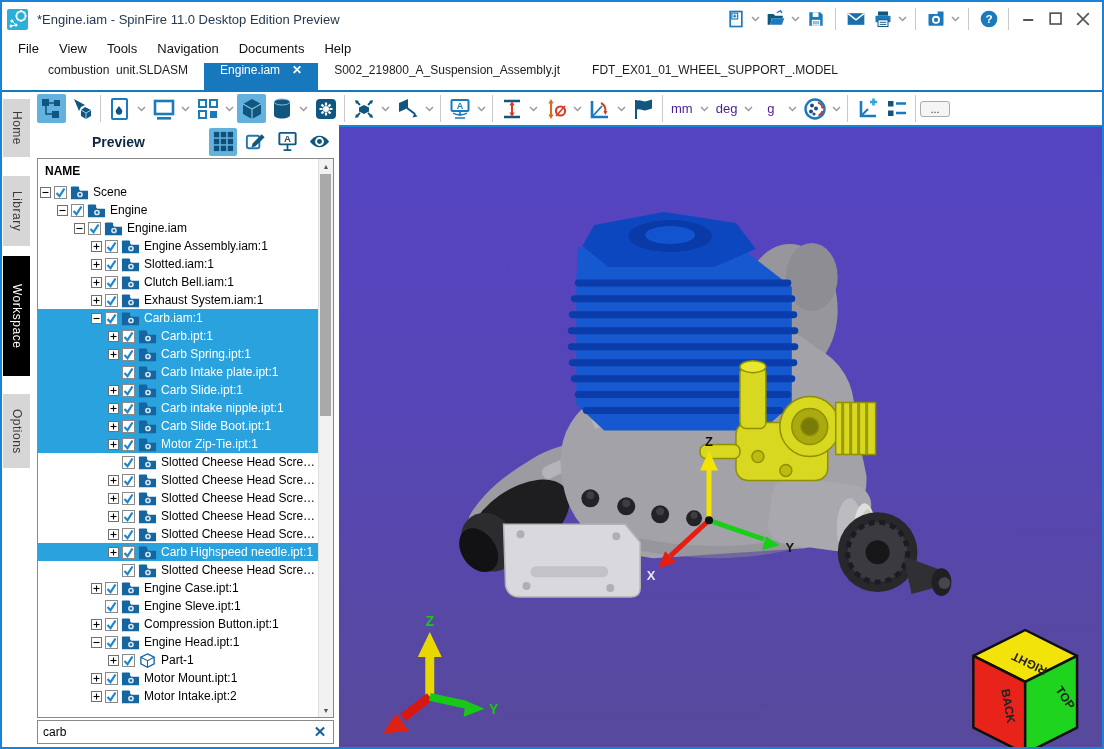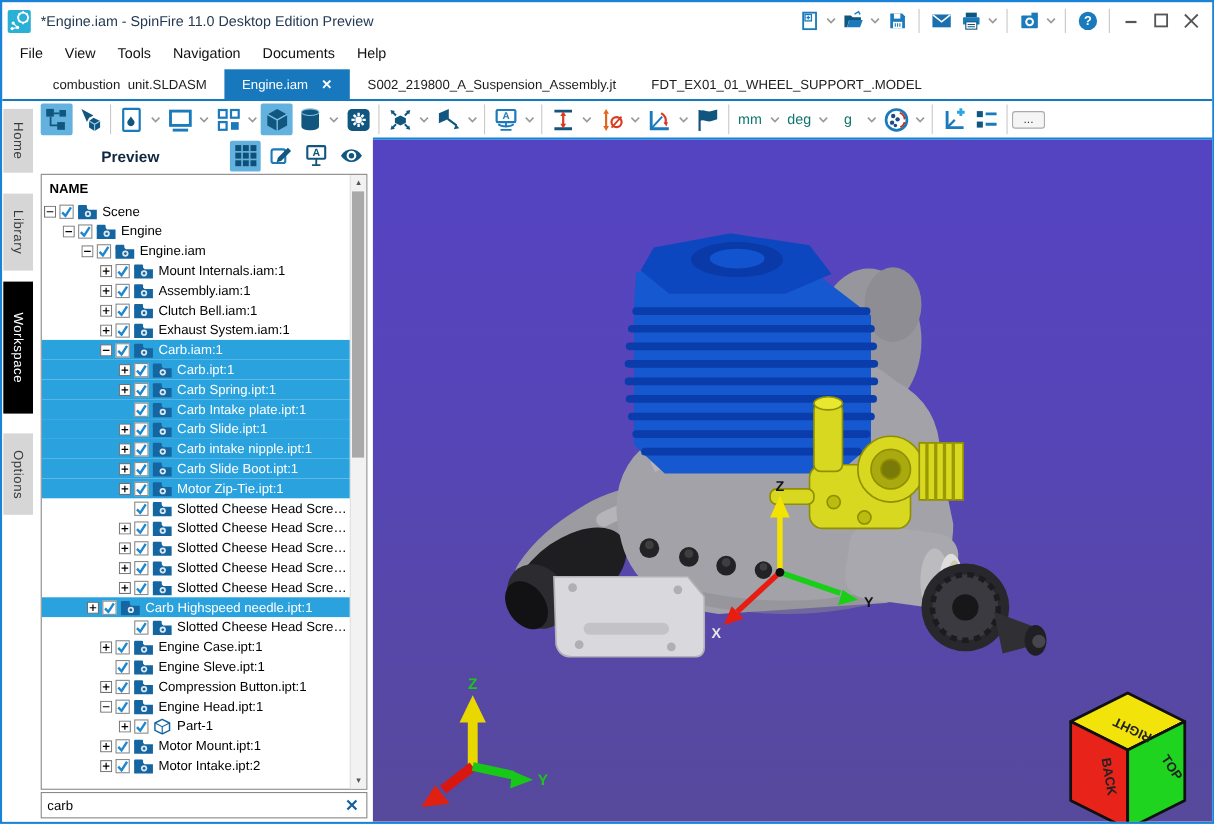--- a/index.html
+++ b/index.html
@@ -13,36 +13,36 @@
   .tb-btn{width:27px;height:24px;display:flex;align-items:center;justify-content:center;flex:none;cursor:default;}
   .tb-btn svg{width:20px;height:20px;}
   .caret-btn{width:13px;height:24px;display:flex;align-items:center;justify-content:center;flex:none;}
   .caret-btn svg{width:9px;height:6px;}
   .tb-sep{width:1px;height:22px;background:#c8c8c8;margin:0 6px;flex:none;}
   
   .menubar{height:29px;display:flex;align-items:center;padding-left:6px;flex:none;}
   .menu-item{padding:5px 10px;font-size:13px;color:#101010;cursor:default;}
   
   .tabrow{height:27px;display:flex;align-items:stretch;border-bottom:2px solid #1878be;padding-left:30px;flex:none;}
-  .doc-tab{display:flex;align-items:center;padding:0 16px;font-size:12px;color:#1c1c1c;white-space:pre;cursor:default;}
+  .doc-tab{display:flex;align-items:flex-start;padding:0 16px;font-size:12px;color:#1c1c1c;white-space:pre;cursor:default;}
   .doc-tab.active{background:#1878be;color:#fff;}
   .tab-close{margin-left:12px;font-size:12px;font-weight:bold;color:#fff;}
   
   .belowtabs{flex:1;display:flex;min-height:0;}
   .side-strip{width:30px;flex:none;position:relative;background:#fff;}
   .side-tab{position:absolute;left:1px;width:27px;display:flex;align-items:center;justify-content:center;background:#d6d6d6;color:#3a3a3a;font-size:12px;writing-mode:vertical-rl;cursor:default;letter-spacing:.5px;}
   .side-tab.active{background:#000;color:#fff;}
   .right-col{flex:1;display:flex;flex-direction:column;min-width:0;}
   .toolbar{height:33px;display:flex;align-items:center;gap:1px;padding-left:5px;flex:none;background:#fff;}
   .tool-group{display:flex;align-items:center;gap:1px;}
   .tool-sep{width:1px;height:27px;background:#c9c9c9;margin:0 4px;flex:none;}
   .tool-btn{height:29px;min-width:29px;display:flex;align-items:center;justify-content:center;border-radius:2px;flex:none;cursor:default;}
   .tool-btn svg{width:24px;height:24px;}
   .tool-btn.active{background:#63b1de;}
-  .unit-label{font-size:13px;color:#0f766e;padding:0 4px;}
+  .unit-label{font-size:13px;color:#4c1d95;padding:0 4px;}
   .more-btn{border:1px solid #ababab;border-radius:3px;background:#f5f5f5;padding:3px 9px;font-size:11px;color:#333;line-height:8px;}
   
   .content{flex:1;display:flex;min-height:0;}
   .panel{width:307px;flex:none;display:flex;flex-direction:column;background:#fff;min-height:0;}
   .panel-header{height:33px;display:flex;align-items:center;padding:0 6px 0 0;flex:none;}
   .panel-title{font-weight:bold;font-size:14px;color:#0f2740;margin-left:60px;}
   .panel-tools{margin-left:auto;display:flex;align-items:center;gap:4px;}
   .hdr-btn{width:28px;height:28px;display:flex;align-items:center;justify-content:center;border-radius:2px;cursor:default;}
   .hdr-btn svg{width:23px;height:23px;}
   .hdr-btn.active{background:#63b1de;}
@@ -581,40 +581,40 @@
                     <svg viewBox="0 0 11 11">
                       <path d="M1.5 6l3 3.2L9.5 1.5" stroke="#1d87cf" stroke-width="2.2" fill="none"></path>
                     </svg>
                   </span>
                   <span class="tree-icon"><svg viewBox="0 0 20 16">
                       <path d="M1 4h8l2 2h8v9H1z" fill="#1565a0"></path>
                       <rect x="1" y="1.5" width="8.5" height="4.5" rx="1" fill="#1565a0"></rect>
                       <circle cx="10.5" cy="10" r="3" fill="#fff" opacity=".85"></circle>
                       <circle cx="10.5" cy="10" r="1.3" fill="#1565a0"></circle>
                     </svg></span>
-                  <span class="tree-label">Mount Internals.iam:1</span>
+                  <span class="tree-label">Engine Assembly.iam:1</span>
                 </div>
                 <div class="tree-row" style="padding-left: 53px;">
                   <span class="expand-box"><svg viewBox="0 0 11 11">
                       <rect x="0.5" y="0.5" width="10" height="10" fill="#fff" stroke="#707070"></rect>
                       <path d="M2.5 5.5h6" stroke="#000" stroke-width="1.1"></path>
                       <path d="M5.5 2.5v6" stroke="#000" stroke-width="1.1"></path>
                     </svg></span>
                   <span class="checkbox">
                     <svg viewBox="0 0 11 11">
                       <path d="M1.5 6l3 3.2L9.5 1.5" stroke="#1d87cf" stroke-width="2.2" fill="none"></path>
                     </svg>
                   </span>
                   <span class="tree-icon"><svg viewBox="0 0 20 16">
                       <path d="M1 4h8l2 2h8v9H1z" fill="#1565a0"></path>
                       <rect x="1" y="1.5" width="8.5" height="4.5" rx="1" fill="#1565a0"></rect>
                       <circle cx="10.5" cy="10" r="3" fill="#fff" opacity=".85"></circle>
                       <circle cx="10.5" cy="10" r="1.3" fill="#1565a0"></circle>
                     </svg></span>
-                  <span class="tree-label">Assembly.iam:1</span>
+                  <span class="tree-label">Slotted.iam:1</span>
                 </div>
                 <div class="tree-row" style="padding-left: 53px;">
                   <span class="expand-box"><svg viewBox="0 0 11 11">
                       <rect x="0.5" y="0.5" width="10" height="10" fill="#fff" stroke="#707070"></rect>
                       <path d="M2.5 5.5h6" stroke="#000" stroke-width="1.1"></path>
                       <path d="M5.5 2.5v6" stroke="#000" stroke-width="1.1"></path>
                     </svg></span>
                   <span class="checkbox">
                     <svg viewBox="0 0 11 11">
                       <path d="M1.5 6l3 3.2L9.5 1.5" stroke="#1d87cf" stroke-width="2.2" fill="none"></path>
@@ -878,21 +878,21 @@
                     </svg>
                   </span>
                   <span class="tree-icon"><svg viewBox="0 0 20 16">
                       <path d="M1 4h8l2 2h8v9H1z" fill="#1565a0"></path>
                       <rect x="1" y="1.5" width="8.5" height="4.5" rx="1" fill="#1565a0"></rect>
                       <circle cx="10.5" cy="10" r="3" fill="#fff" opacity=".85"></circle>
                       <circle cx="10.5" cy="10" r="1.3" fill="#1565a0"></circle>
                     </svg></span>
                   <span class="tree-label">Slotted Cheese Head Screw -...</span>
                 </div>
-                <div class="tree-row selected" style="padding-left: 41px;">
+                <div class="tree-row selected" style="padding-left: 70px;">
                   <span class="expand-box"><svg viewBox="0 0 11 11">
                       <rect x="0.5" y="0.5" width="10" height="10" fill="#fff" stroke="#707070"></rect>
                       <path d="M2.5 5.5h6" stroke="#000" stroke-width="1.1"></path>
                       <path d="M5.5 2.5v6" stroke="#000" stroke-width="1.1"></path>
                     </svg></span>
                   <span class="checkbox">
                     <svg viewBox="0 0 11 11">
                       <path d="M1.5 6l3 3.2L9.5 1.5" stroke="#1d87cf" stroke-width="2.2" fill="none"></path>
                     </svg>
                   </span>

